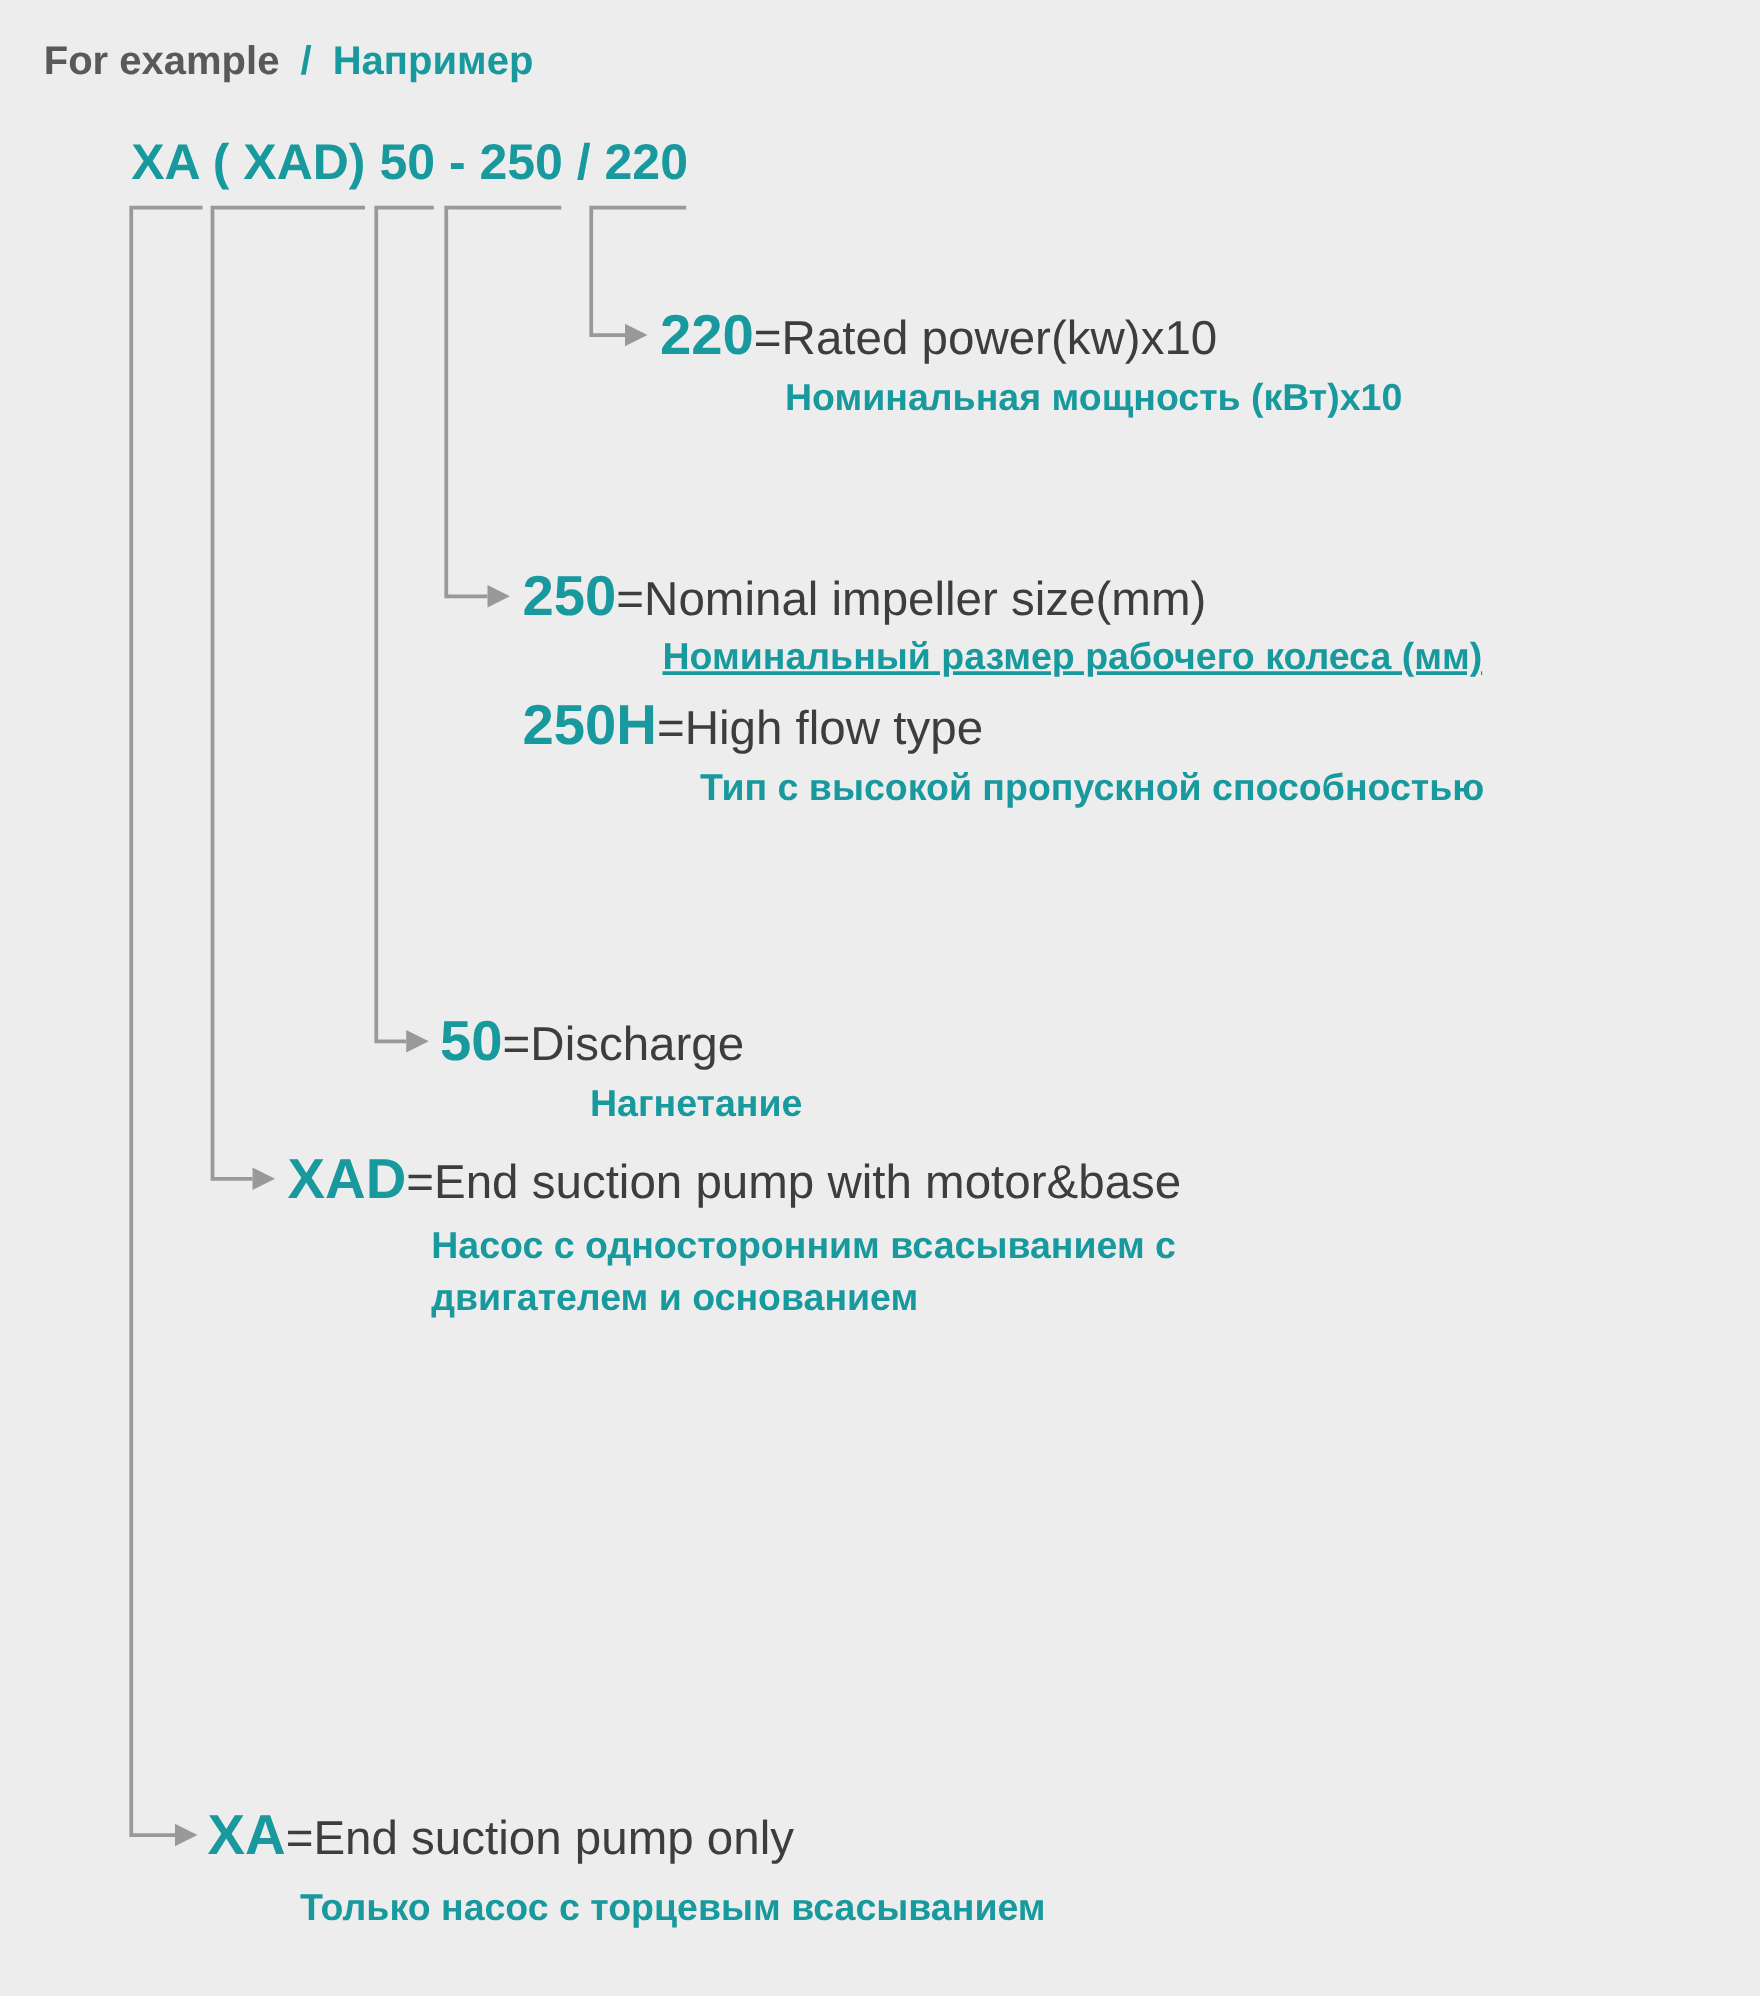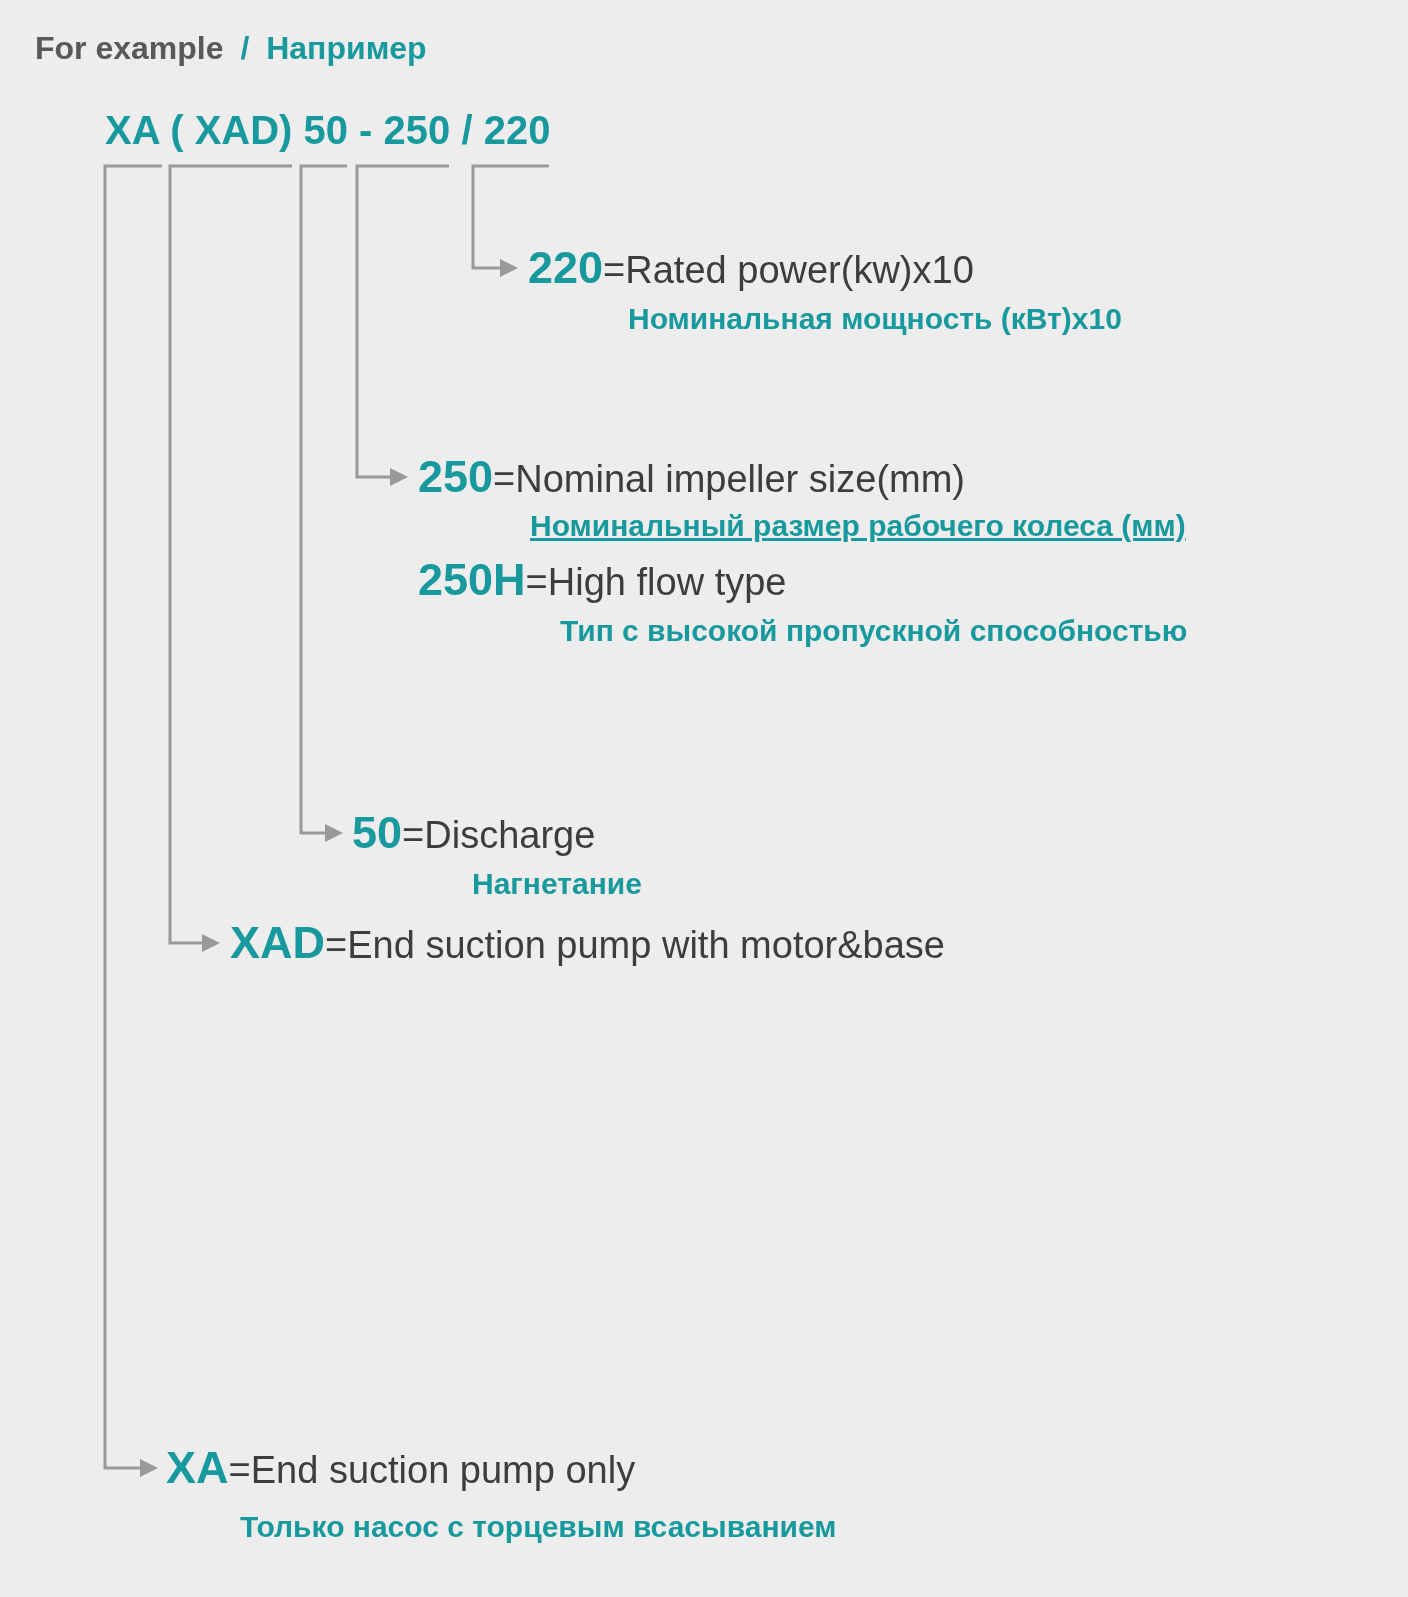--- a/index.html
+++ b/index.html
@@ -126,19 +126,20 @@
   <div class="ru-label" style="left:560px;top:610px;">Тип с высокой пропускной способностью</div>
 
   <div class="row" style="left:352px;top:809px;">
     <span class="code">50</span><span class="eq">=</span><span class="en">Discharge</span>
   </div>
   <div class="ru-label" style="left:436px;top:863px;margin-left:36px;">Нагнетание</div>
 
   <div class="row" style="left:230px;top:919px;">
     <span class="code">XAD</span><span class="eq">=</span><span class="en">End suction pump with motor&amp;base</span>
   </div>
+  <div class="ru-label wrap" style="left:345px;top:976px;">Насос с односторонним всасыванием с двигателем и основанием</div>
 
   <div class="row" style="left:166px;top:1444px;">
     <span class="code">XA</span><span class="eq">=</span><span class="en">End suction pump only</span>
   </div>
   <div class="ru-label" style="left:240px;top:1506px;">Только насос с торцевым всасыванием</div>
 
 </div>
 
 </body></html>

